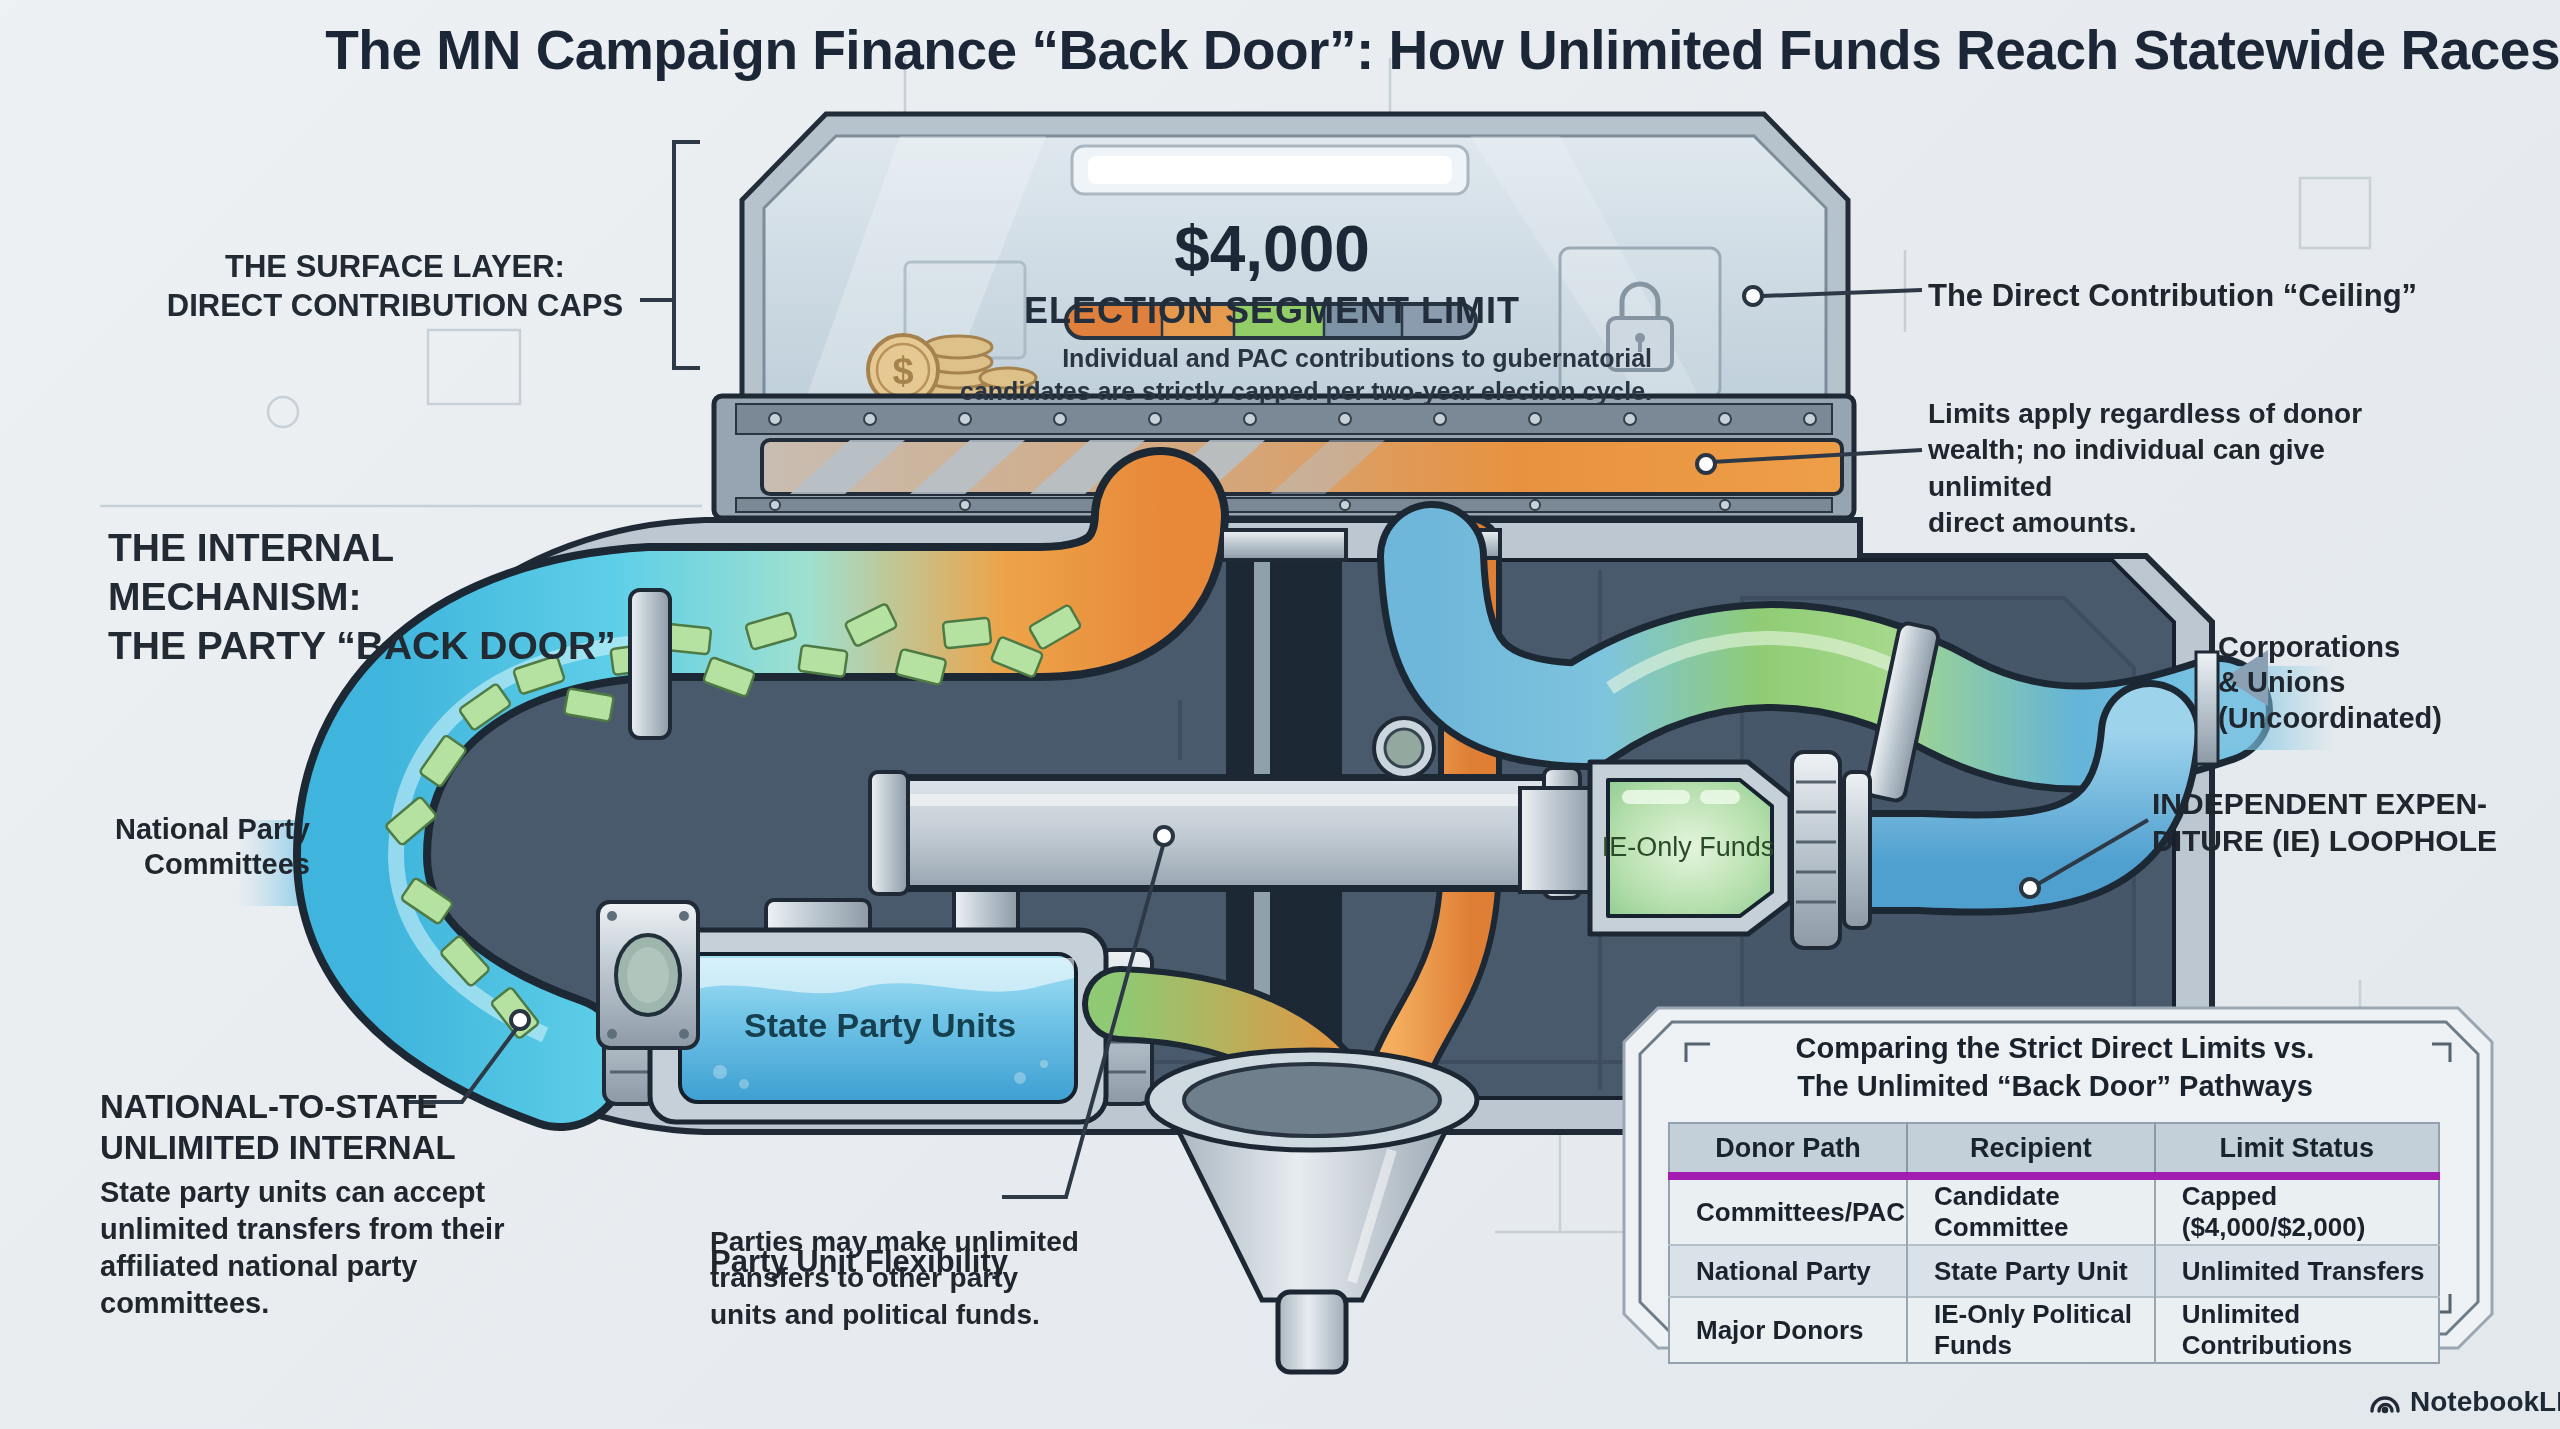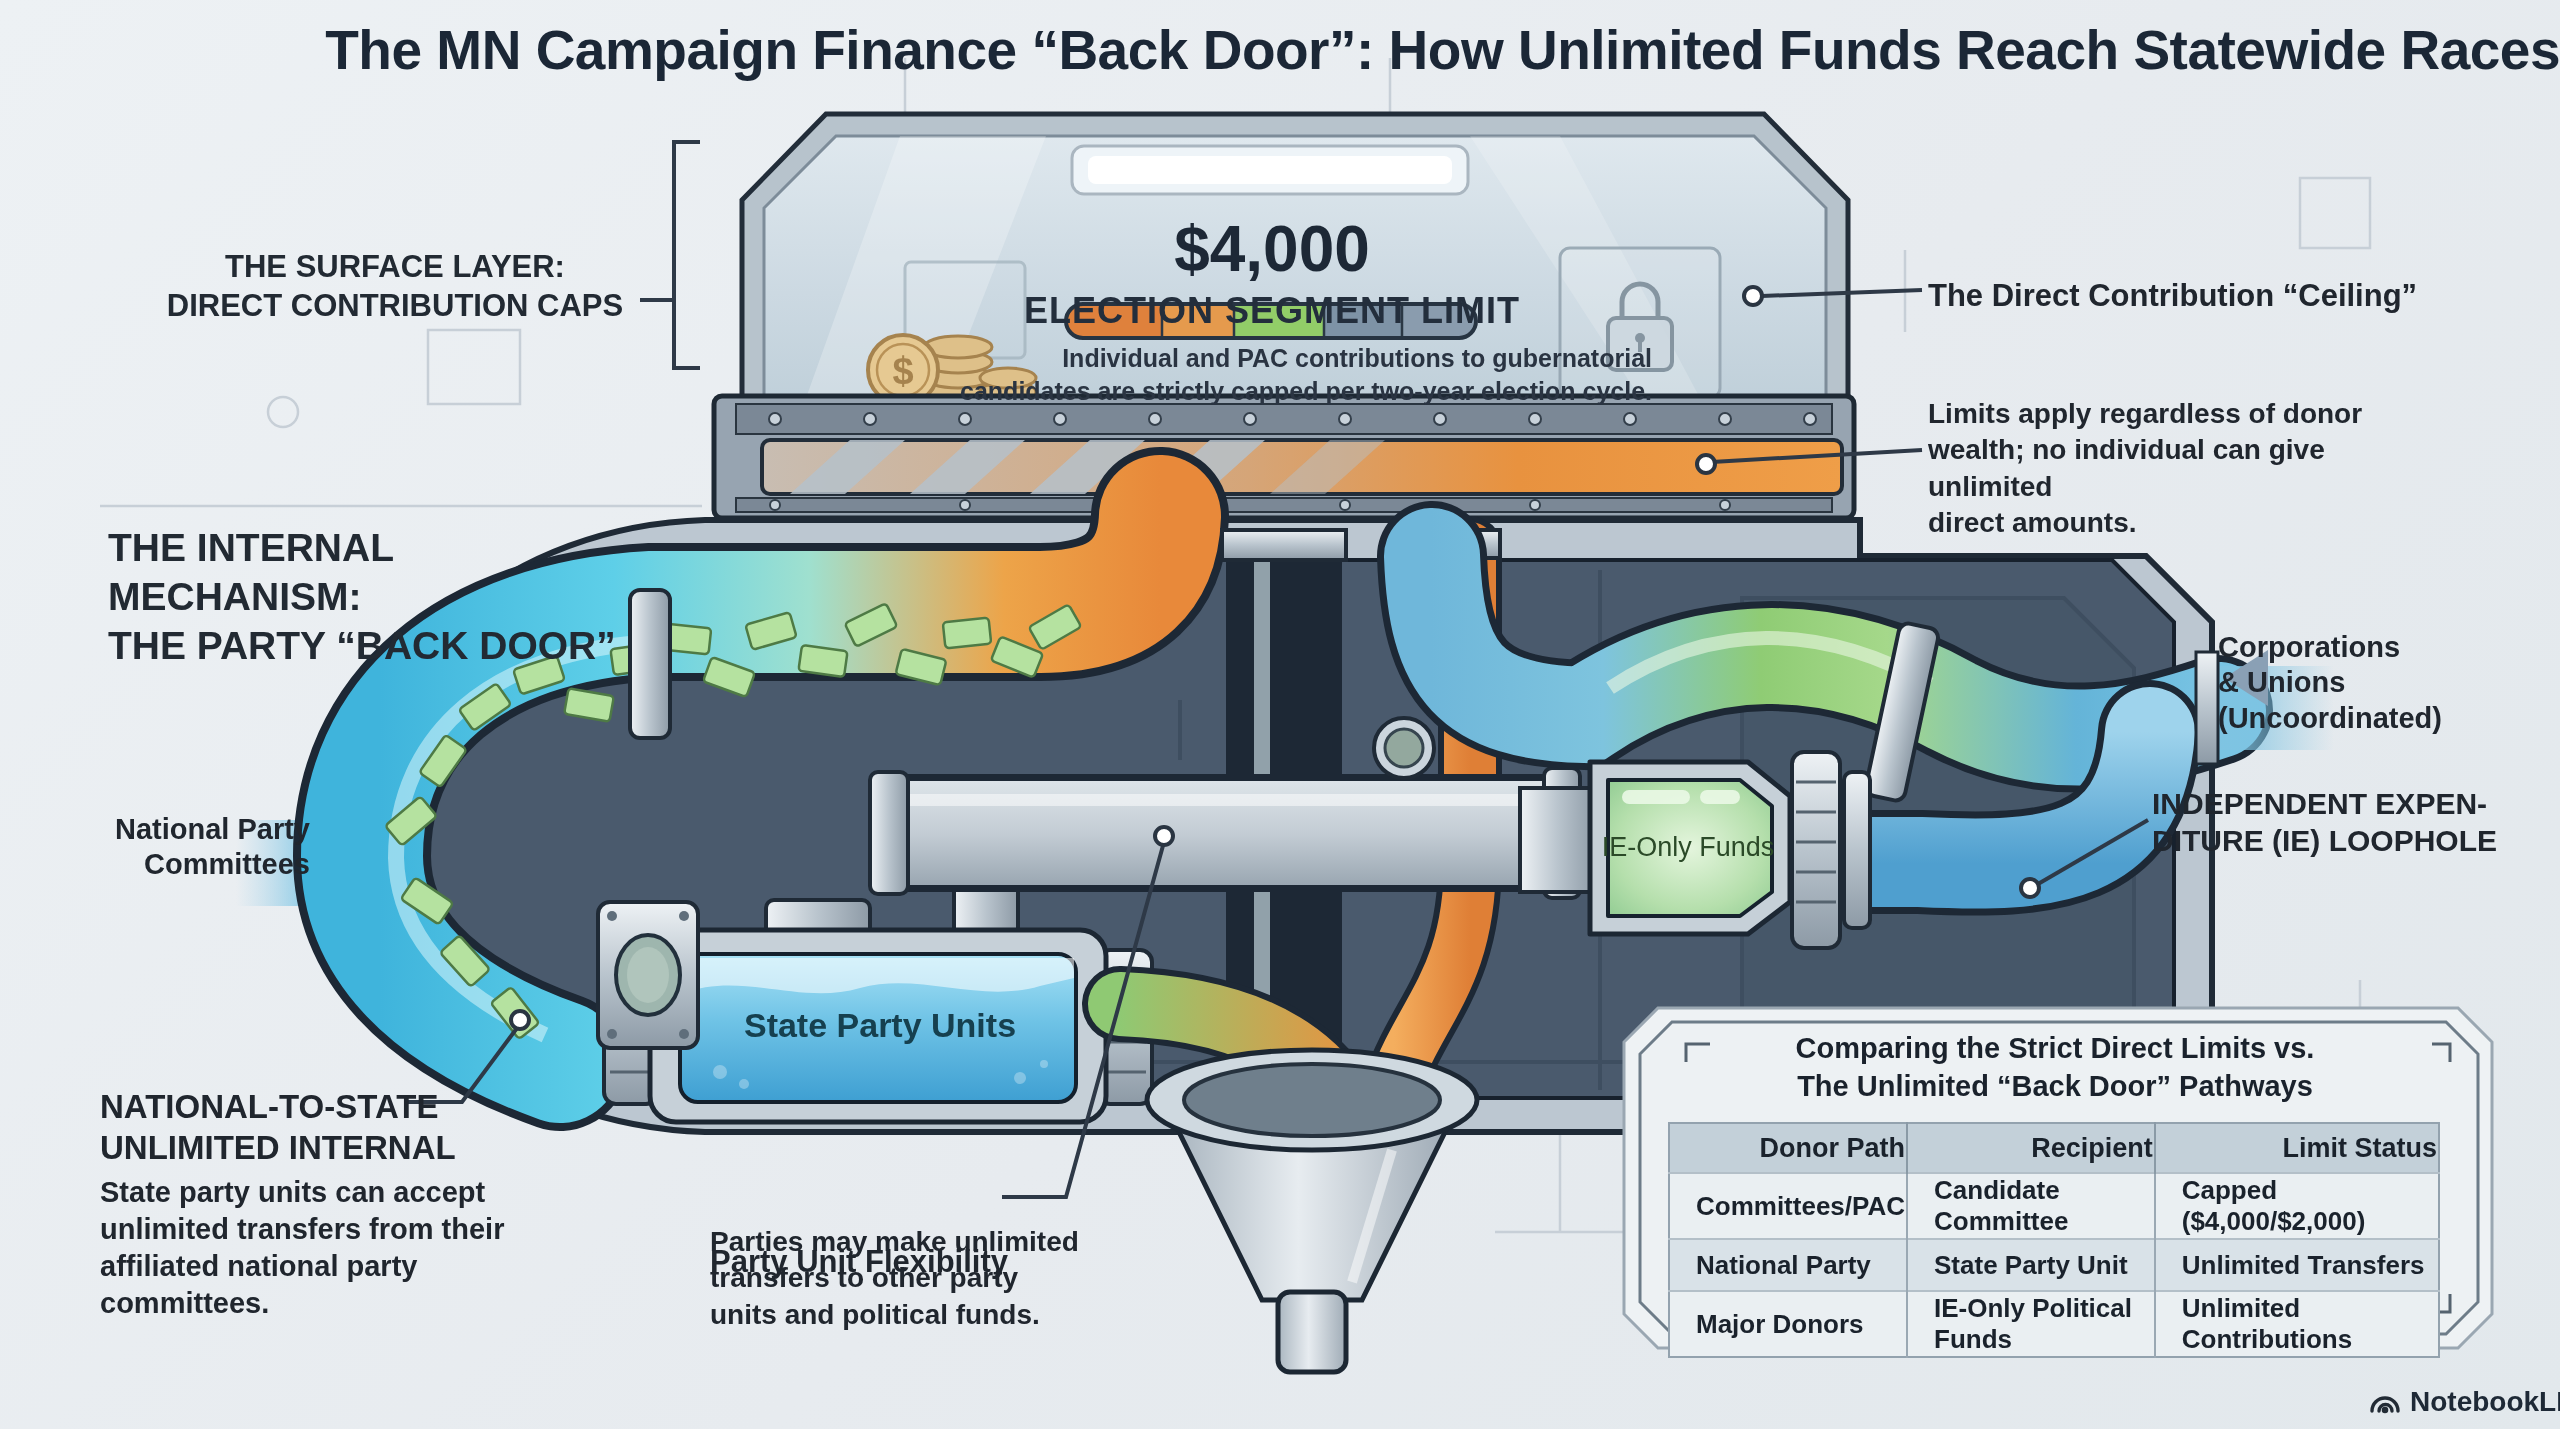--- a/index.html
+++ b/index.html
@@ -21,21 +21,21 @@
   .ie-body{left:2152px;top:864px;width:400px;font-size:27px;font-weight:700;line-height:1.3;}
   .nts-title{left:100px;top:1086px;width:380px;font-size:33px;font-weight:700;line-height:1.25;}
   .nts-body{left:100px;top:1174px;width:410px;font-size:29px;font-weight:700;line-height:1.28;}
   .pf-title{left:710px;top:1244px;width:330px;font-size:31px;font-weight:700;}
   .pf-body{left:710px;top:1224px;width:370px;font-size:28px;font-weight:700;line-height:1.3;}
   .tank-state{left:660px;top:1006px;width:440px;text-align:center;font-size:34px;font-weight:700;color:#16404f;}
   .tank-ie{left:1593px;top:832px;width:190px;text-align:center;font-size:27px;font-weight:400;color:#2b4a28;}
   .tbl-title{left:1660px;top:1030px;width:790px;text-align:center;font-size:29px;font-weight:700;line-height:1.3;color:#1a222c;}
   table.cmp{position:absolute;left:1668px;top:1122px;width:772px;border-collapse:collapse;
     border:2px solid #93a2ae;background:#eaeff2;font-size:26px;color:#1a222c;}
-  table.cmp th{background:#c3d0d9;font-size:27px;font-weight:700;height:46px;border-left:2px solid #8a9aa6;border-bottom:1px solid #a21caf;text-align:right;}
+  table.cmp th{background:#c3d0d9;font-size:27px;font-weight:700;height:46px;border-left:2px solid #8a9aa6;border-bottom:8px solid #a21caf;}
   table.cmp td{height:48px;padding-left:26px;font-weight:600;border-left:2px solid #9aa8b3;border-top:2px solid #b3bfc8;}
   table.cmp th:first-child,table.cmp td:first-child{border-left:none;}
   table.cmp tr.alt td{background:#d9e2e8;}
   .brand{position:absolute;left:2368px;top:1386px;display:flex;align-items:center;gap:8px;font-size:28px;font-weight:600;color:#1e2936;}
 </style>
 </head>
 <body>
 
 <div class="stage">
 

